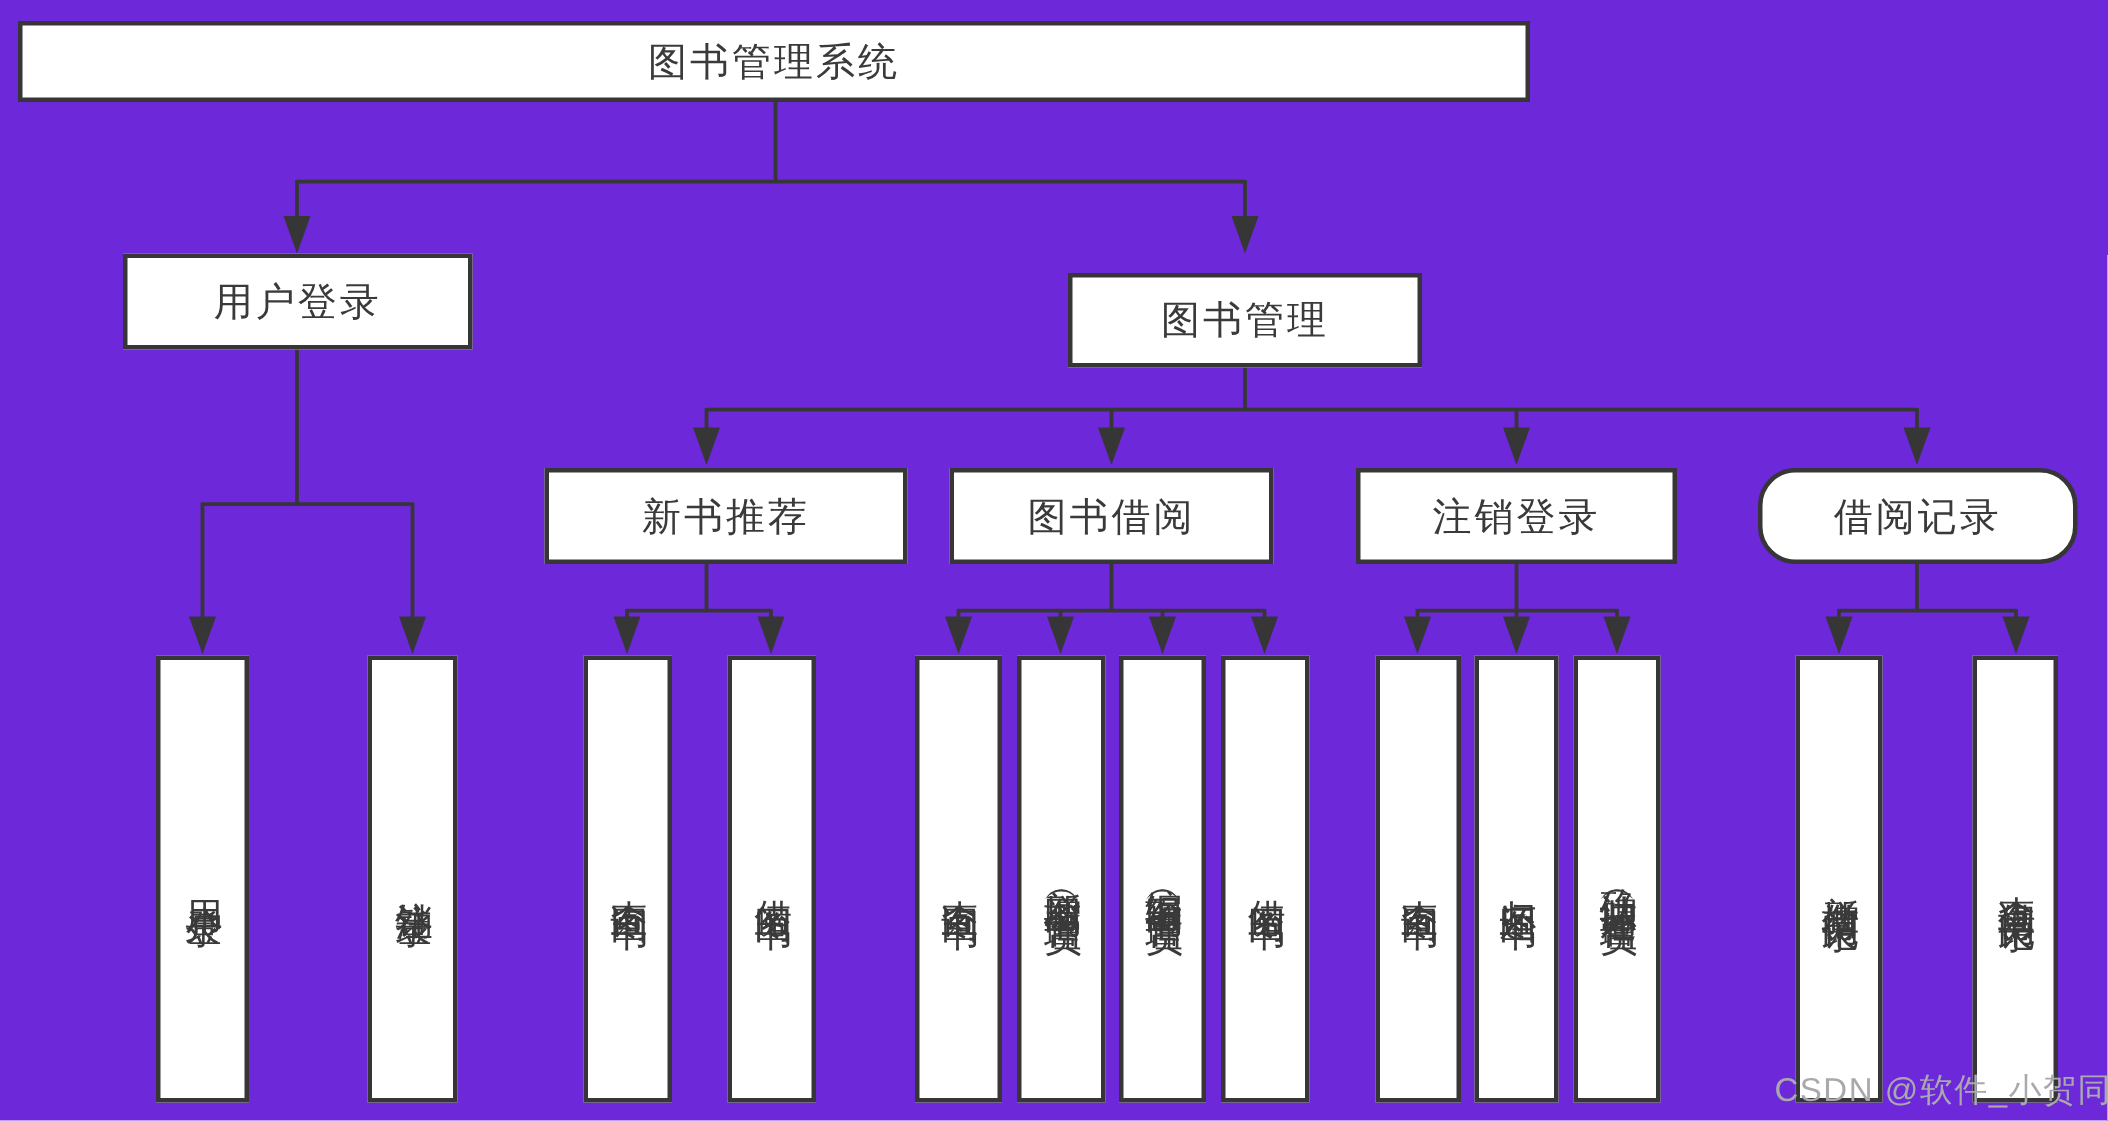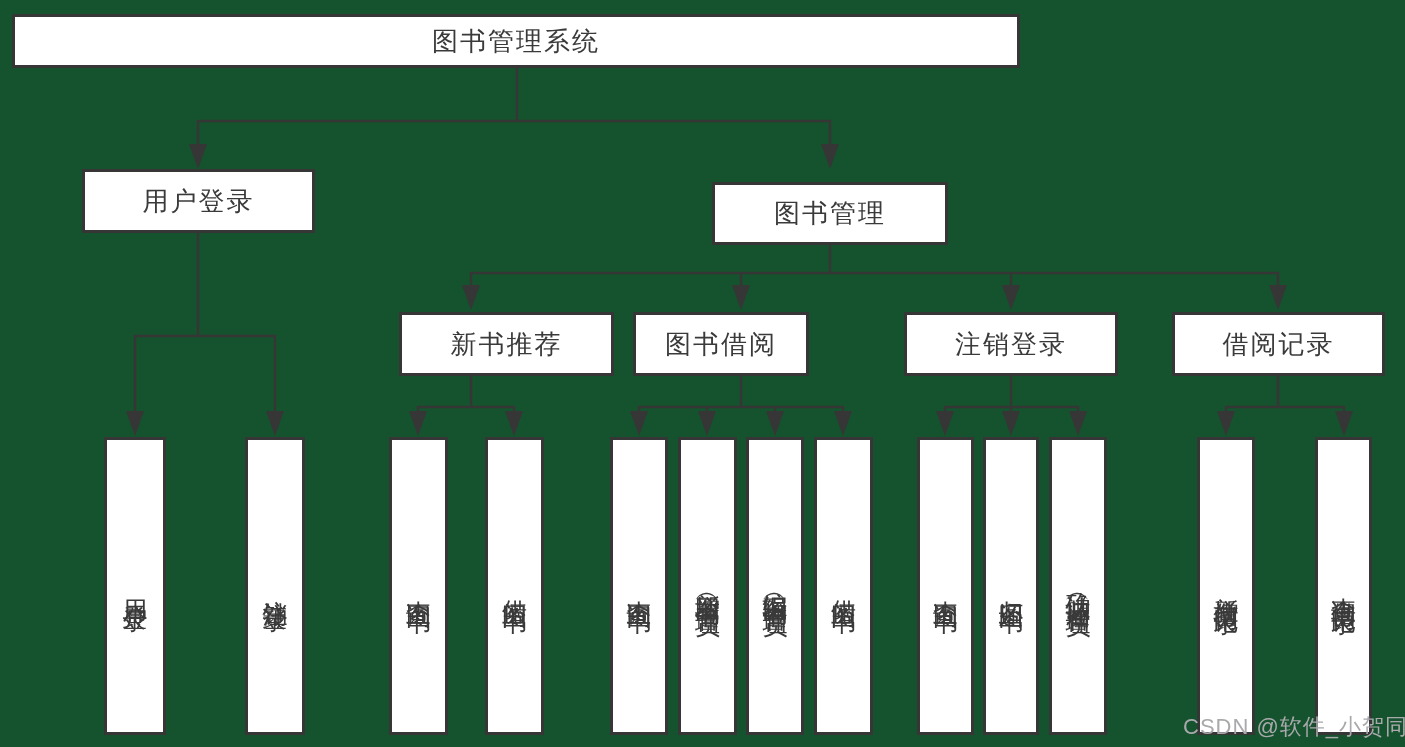--- a/index.html
+++ b/index.html
@@ -4,21 +4,21 @@
 <title>图书管理系统</title>
 <style>
   :root{
     --line:#363636;
     --text:#3a3a3a;
   }
   html,body{margin:0;padding:0;background:#fff;}
   .stage{
     position:relative;
     width:1405px;height:747px;
-    background:#14532d;
+    background:#6d28d9;
     font-family:"Liberation Sans", sans-serif;
     overflow:hidden;
   }
   .box{
     position:absolute;
     box-sizing:border-box;
     border:3px solid var(--line);
     background:#ffffff;
     display:flex;
     align-items:center;
@@ -110,24 +110,24 @@
       <polygon points="1217,411 1235,411 1226,436"></polygon>
       <polygon points="1335,411 1353,411 1344,436"></polygon>
     </g>
   </svg>
 
   <div class="box" style="left:12px;top:14px;width:1008px;height:54px;">图书管理系统</div>
 
   <div class="box" style="left:82px;top:169px;width:233px;height:64px;">用户登录</div>
   <div class="box" style="left:712px;top:182px;width:236px;height:63px;">图书管理</div>
 
-  <div class="box" style="left:363px;top:312px;width:215px;height:64px;margin-left:36px;">新书推荐</div>
-  <div class="box" style="left:633px;top:312px;width:176px;height:64px;">图书借阅</div>
+  <div class="box" style="left:363px;top:312px;width:242px;height:64px;">新书推荐</div>
+  <div class="box" style="left:633px;top:312px;width:216px;height:64px;">图书借阅</div>
   <div class="box" style="left:904px;top:312px;width:214px;height:64px;">注销登录</div>
-  <div class="box" style="left:1172px;top:312px;width:213px;height:64px;">借阅记录</div>
+  <div class="box" style="left:1172px;top:312px;width:213px;height:64px;border-radius:25px;">借阅记录</div>
 
   <div class="box vbox" style="left:104px;top:437px;width:62px;height:298px;">用户登录</div>
   <div class="box vbox" style="left:245px;top:437px;width:60px;height:298px;">注销登录</div>
 
   <div class="box vbox" style="left:389px;top:437px;width:59px;height:298px;">查询图书</div>
   <div class="box vbox" style="left:485px;top:437px;width:59px;height:298px;">借阅图书</div>
 
   <div class="box vbox" style="left:610px;top:437px;width:58px;height:298px;">查询图书</div>
   <div class="box vbox" style="left:678px;top:437px;width:59px;height:298px;">新增图书（管理员）</div>
   <div class="box vbox" style="left:746px;top:437px;width:58px;height:298px;">编辑图书（管理员）</div>

